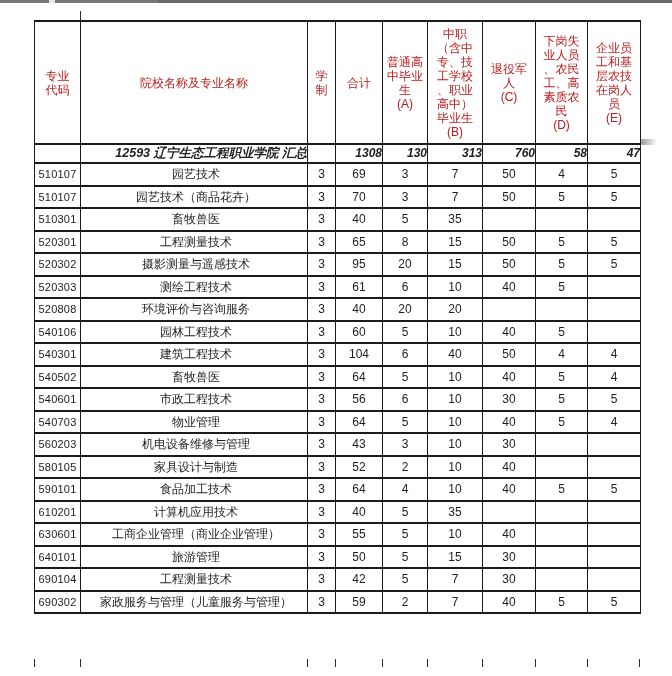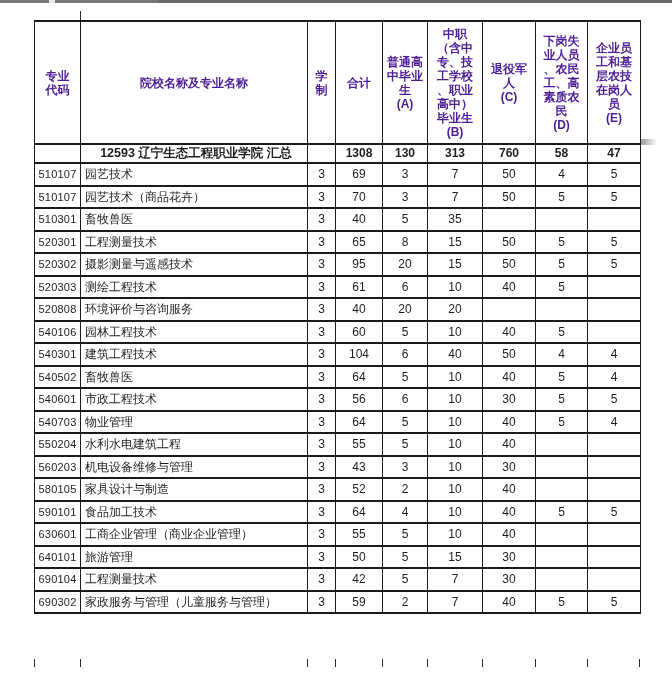--- a/index.html
+++ b/index.html
@@ -34,41 +34,42 @@
     border:1px solid #1b1b1b;
     border-top-width:2px;
     border-bottom-width:2px;
     padding:0;
     overflow:hidden;
     color:#1d1d1d;
   }
   .grid thead th {
     height:121px;
     font-size:12px;
-    font-weight:bold;
+    font-weight:normal;
     text-align:center;
     vertical-align:middle;
     white-space:pre-line;
     line-height:14px;
-    color:#4c1d95;
+    color:#b91c1c;
   }
   .grid tr.summary-row td {
     height:17px;
     font-weight:bold;
     font-size:12px;
-    text-align:center;
+    text-align:right;
     line-height:17px;
+    font-style:italic;
   }
   .grid tbody td {
     height:20.5px;
     font-size:12px;
     text-align:center;
     line-height:14px;
   }
-  .grid td.col-name { text-align:left; padding-left:4px; }
+  .grid td.col-name { text-align:center; padding-left:4px; }
   .grid td.col-code { font-size:11px; letter-spacing:0.2px; }
   .grid tr.summary-row td.col-name { font-size:12.5px; }
   .stub { position:absolute; width:1px; height:8px; background:#2a2a2a; }
 </style>
 </head>
 <body>
 
 <div class="top-strip"></div>
 <div class="top-strip-dark"></div>
 <div class="top-strip-notch"></div>
@@ -264,31 +265,20 @@
           <td class="col-name">物业管理</td>
           <td class="col-duration">3</td>
           <td class="col-total">64</td>
           <td class="col-a">5</td>
           <td class="col-b">10</td>
           <td class="col-c">40</td>
           <td class="col-d">5</td>
           <td class="col-e">4</td>
         </tr>
         <tr>
-          <td class="col-code">550204</td>
-          <td class="col-name">水利水电建筑工程</td>
-          <td class="col-duration">3</td>
-          <td class="col-total">55</td>
-          <td class="col-a">5</td>
-          <td class="col-b">10</td>
-          <td class="col-c">40</td>
-          <td class="col-d"></td>
-          <td class="col-e"></td>
-        </tr>
-        <tr>
           <td class="col-code">560203</td>
           <td class="col-name">机电设备维修与管理</td>
           <td class="col-duration">3</td>
           <td class="col-total">43</td>
           <td class="col-a">3</td>
           <td class="col-b">10</td>
           <td class="col-c">30</td>
           <td class="col-d"></td>
           <td class="col-e"></td>
         </tr>
@@ -306,20 +296,31 @@
         <tr>
           <td class="col-code">590101</td>
           <td class="col-name">食品加工技术</td>
           <td class="col-duration">3</td>
           <td class="col-total">64</td>
           <td class="col-a">4</td>
           <td class="col-b">10</td>
           <td class="col-c">40</td>
           <td class="col-d">5</td>
           <td class="col-e">5</td>
+        </tr>
+        <tr>
+          <td class="col-code">610201</td>
+          <td class="col-name">计算机应用技术</td>
+          <td class="col-duration">3</td>
+          <td class="col-total">40</td>
+          <td class="col-a">5</td>
+          <td class="col-b">35</td>
+          <td class="col-c"></td>
+          <td class="col-d"></td>
+          <td class="col-e"></td>
         </tr>
         <tr>
           <td class="col-code">630601</td>
           <td class="col-name">工商企业管理（商业企业管理）</td>
           <td class="col-duration">3</td>
           <td class="col-total">55</td>
           <td class="col-a">5</td>
           <td class="col-b">10</td>
           <td class="col-c">40</td>
           <td class="col-d"></td>

